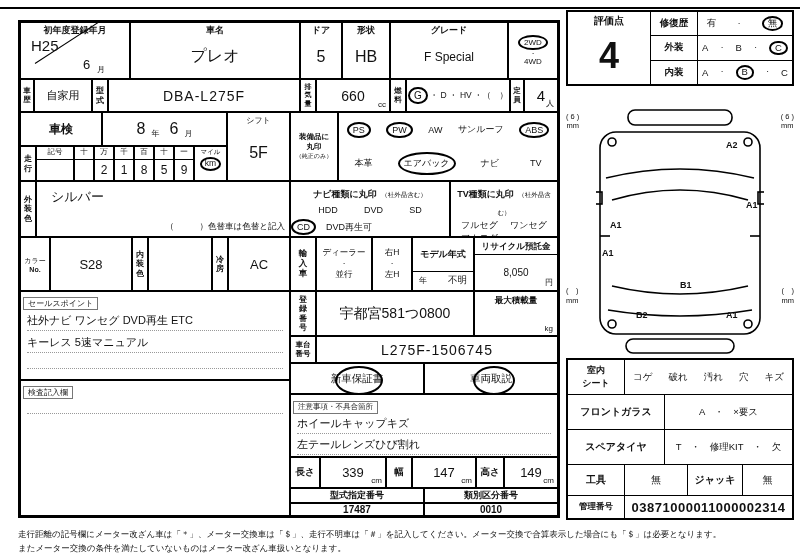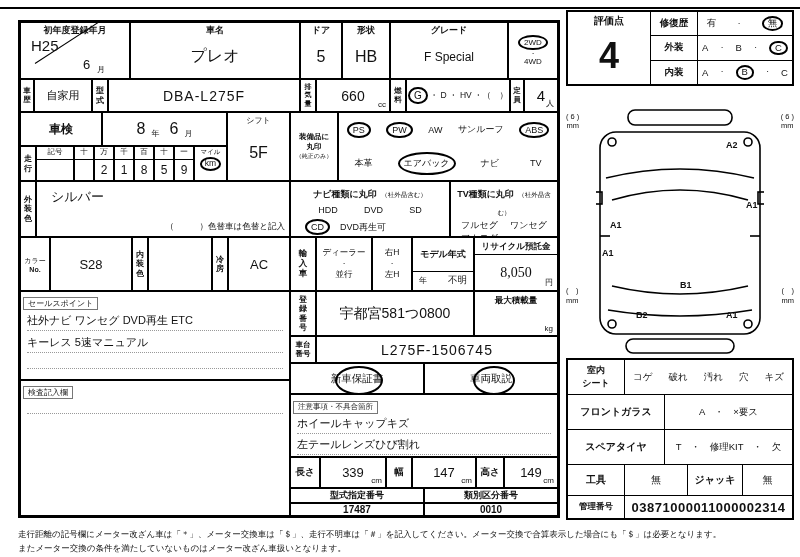--- a/index.html
+++ b/index.html
@@ -168,21 +168,21 @@
     <div class="cell col" style="left:270px;top:159px;width:160px;height:56px;">
       <div style="text-align:center;margin-top:1px;">
         <span style="font-size:9px;font-weight:bold;">ナビ種類に丸印</span>
         <span style="font-size:6.5px;">（社外品含む）</span>
       </div>
       <div class="sp" style="flex:1;font-size:9px;padding:0 14px;">
         <span>HDD</span>
         <span>DVD</span>
         <span>SD</span>
       </div>
-      <div style="flex:1;font-size:9px;display:flex;align-items:center;padding-left:14px;">
+      <div style="flex:1;font-size:9px;display:flex;align-items:center;">
         <span class="crc" style="margin-right:10px;">CD</span>
         <span>DVD再生可</span>
       </div>
     </div>
     <div class="cell col" style="left:430px;top:159px;width:108px;height:56px;">
       <div style="text-align:center;margin-top:1px;">
         <span style="font-size:9px;font-weight:bold;">TV種類に丸印</span>
         <span style="font-size:6.5px;">（社外品含む）</span>
       </div>
       <div class="sp" style="flex:1;font-size:9px;padding:0 4px;">
@@ -223,21 +223,21 @@
     <div class="cell col" style="left:392px;top:215px;width:62px;height:54px;">
       <div class="lab" style="border-bottom:1px solid #000;padding:11px 0;">モデル年式</div>
       <div style="flex:1;display:flex;align-items:center;justify-content:space-between;padding:0 6px;">
         <span style="font-size:8px;">年</span>
         <span style="font-size:9.5px;">不明</span>
       </div>
     </div>
     <div class="cell col" style="left:454px;top:215px;width:84px;height:54px;">
       <div class="lab" style="border-bottom:1px solid #000;padding:3px 0;font-size:8.5px;">リサイクル預託金</div>
       <div style="flex:1;position:relative;">
-        <div class="cen" style="height:100%;font-size:14px;font-family:Liberation Serif, serif;">8,050</div>
+        <div class="cen" style="height:100%;font-size:10px;">8,050</div>
         <div class="abs" style="right:4px;bottom:2px;font-size:8px;">円</div>
       </div>
     </div>
 
     <div class="cell" style="left:0;top:269px;width:270px;height:89px;">
       <div class="tag">セールスポイント</div>
       <div class="dotline" style="font-size:11px;margin:3px 6px 0 6px;padding-bottom:2px;">社外ナビ ワンセグ DVD再生 ETC</div>
       <div class="dotline" style="font-size:11px;margin:4px 6px 0 6px;padding-bottom:2px;">キーレス 5速マニュアル</div>
       <div class="dotline" style="height:15px;margin:0 6px;"></div>
       <div class="dotline" style="height:15px;margin:0 6px;"></div>

